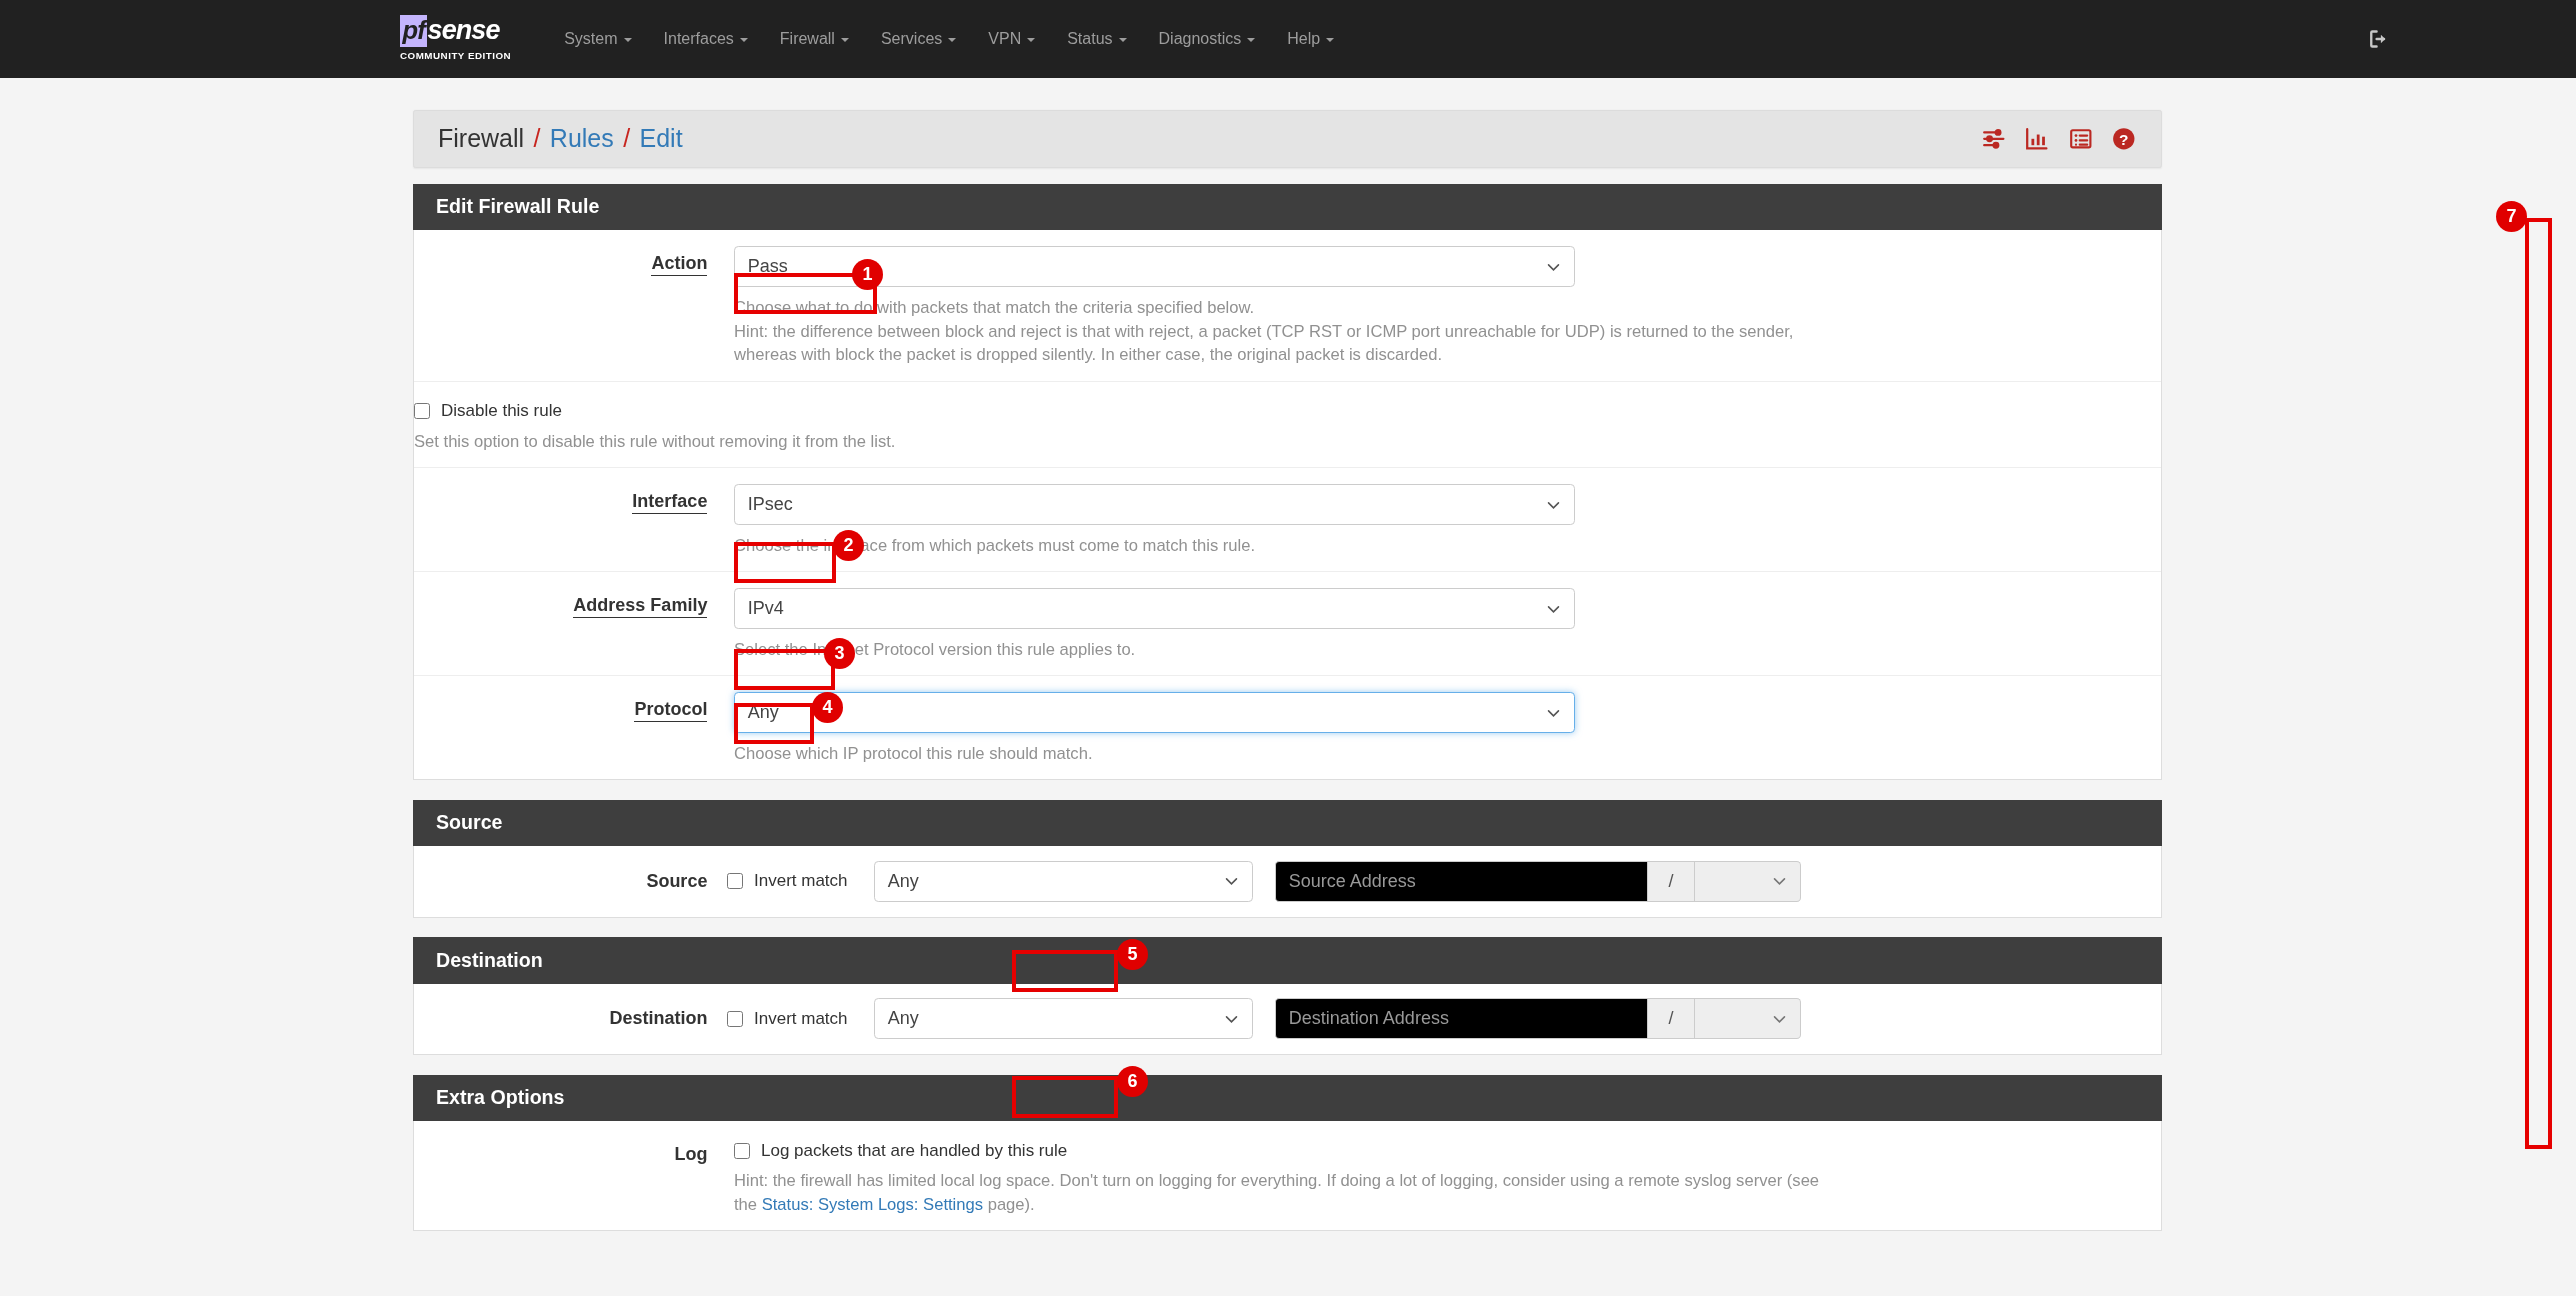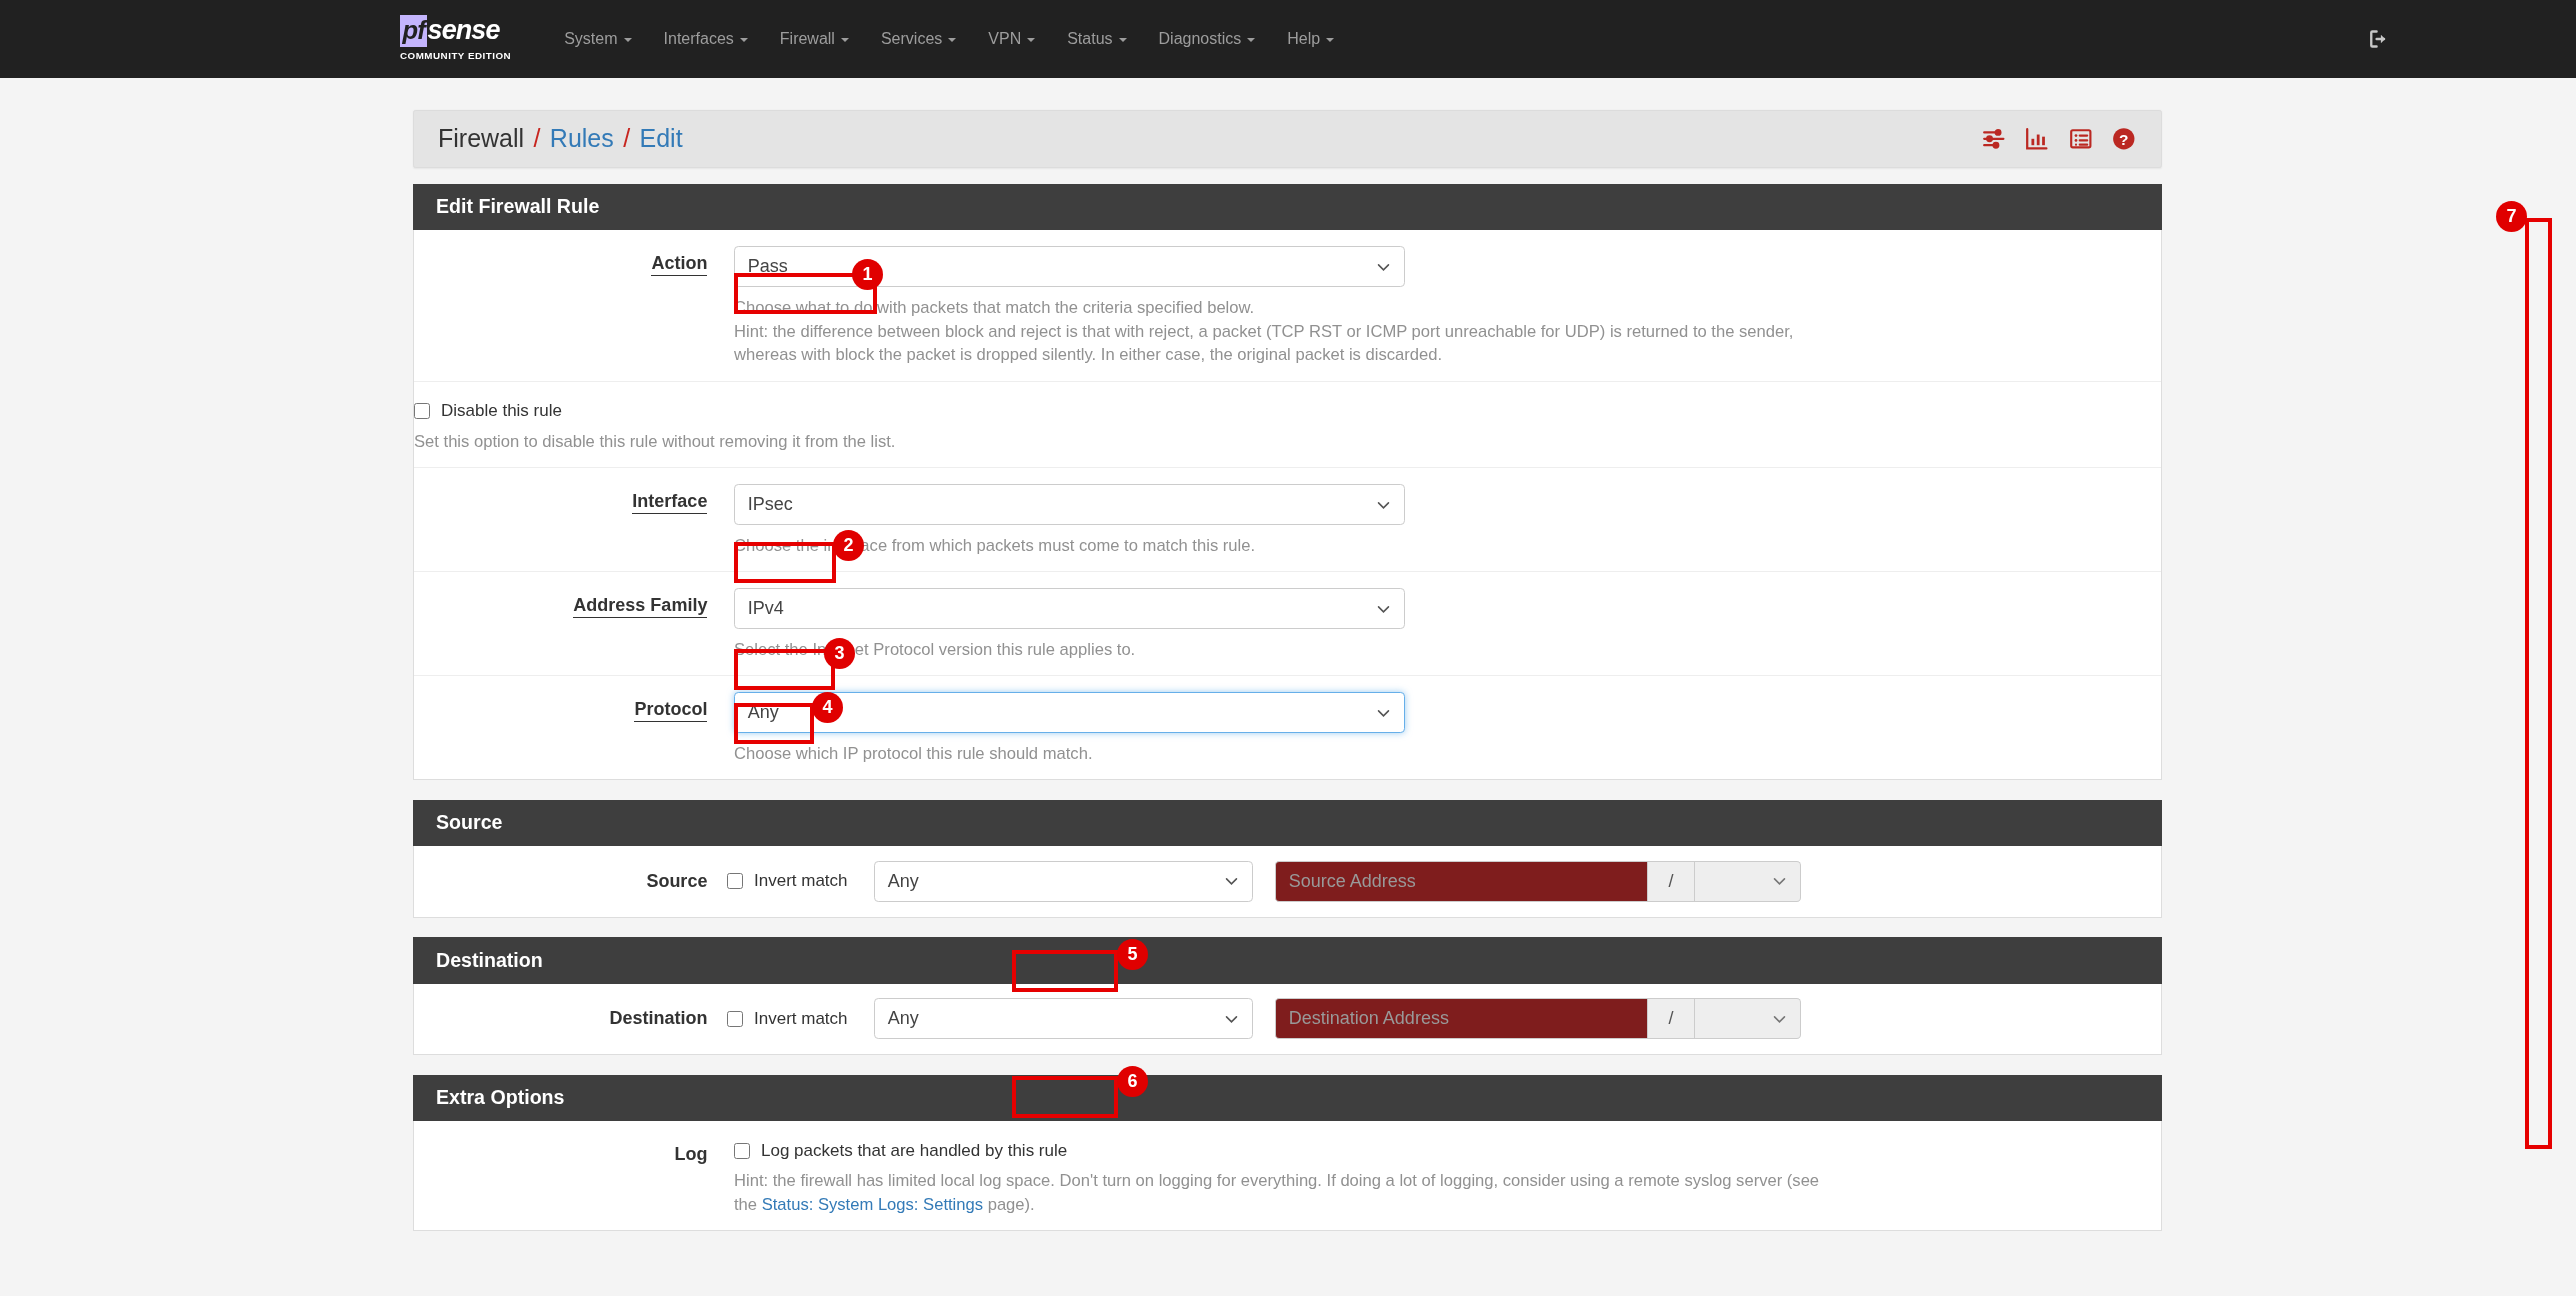--- a/index.html
+++ b/index.html
@@ -192,21 +192,21 @@
     border-color: #66afe9;
     box-shadow: 0 0 7.7px rgba(102,175,233,0.65);
   }
   .chev {
     position: absolute;
     right: 12px;
     top: 50%;
     transform: translateY(-50%);
     pointer-events: none;
   }
-  .w-sel { width: 671px; }
+  .w-sel { width: 841px; }
 
   .help-block {
     font-size: 16.6px;
     color: #919191;
     line-height: 1.44;
     margin-top: 8.5px;
   }
   .help-block a { color: #337ab7; text-decoration: none; cursor: pointer; }
 
   .check-line {
@@ -254,21 +254,21 @@
     display: flex;
     margin-left: 22px;
     flex: 0 0 526px;
   }
   .addr-input {
     flex: 1 1 auto;
     height: 41px;
     border: 0.9px solid #cccccc;
     border-right: none;
     border-radius: 4.3px 0 0 4.3px;
-    background: #7f1d1d;
+    background: #000000;
     font-size: 18px;
     color: #999999;
     padding: 0 12.8px;
     display: flex;
     align-items: center;
     cursor: not-allowed;
   }
   .addr-slash {
     width: 48px;
     flex: 0 0 48px;

